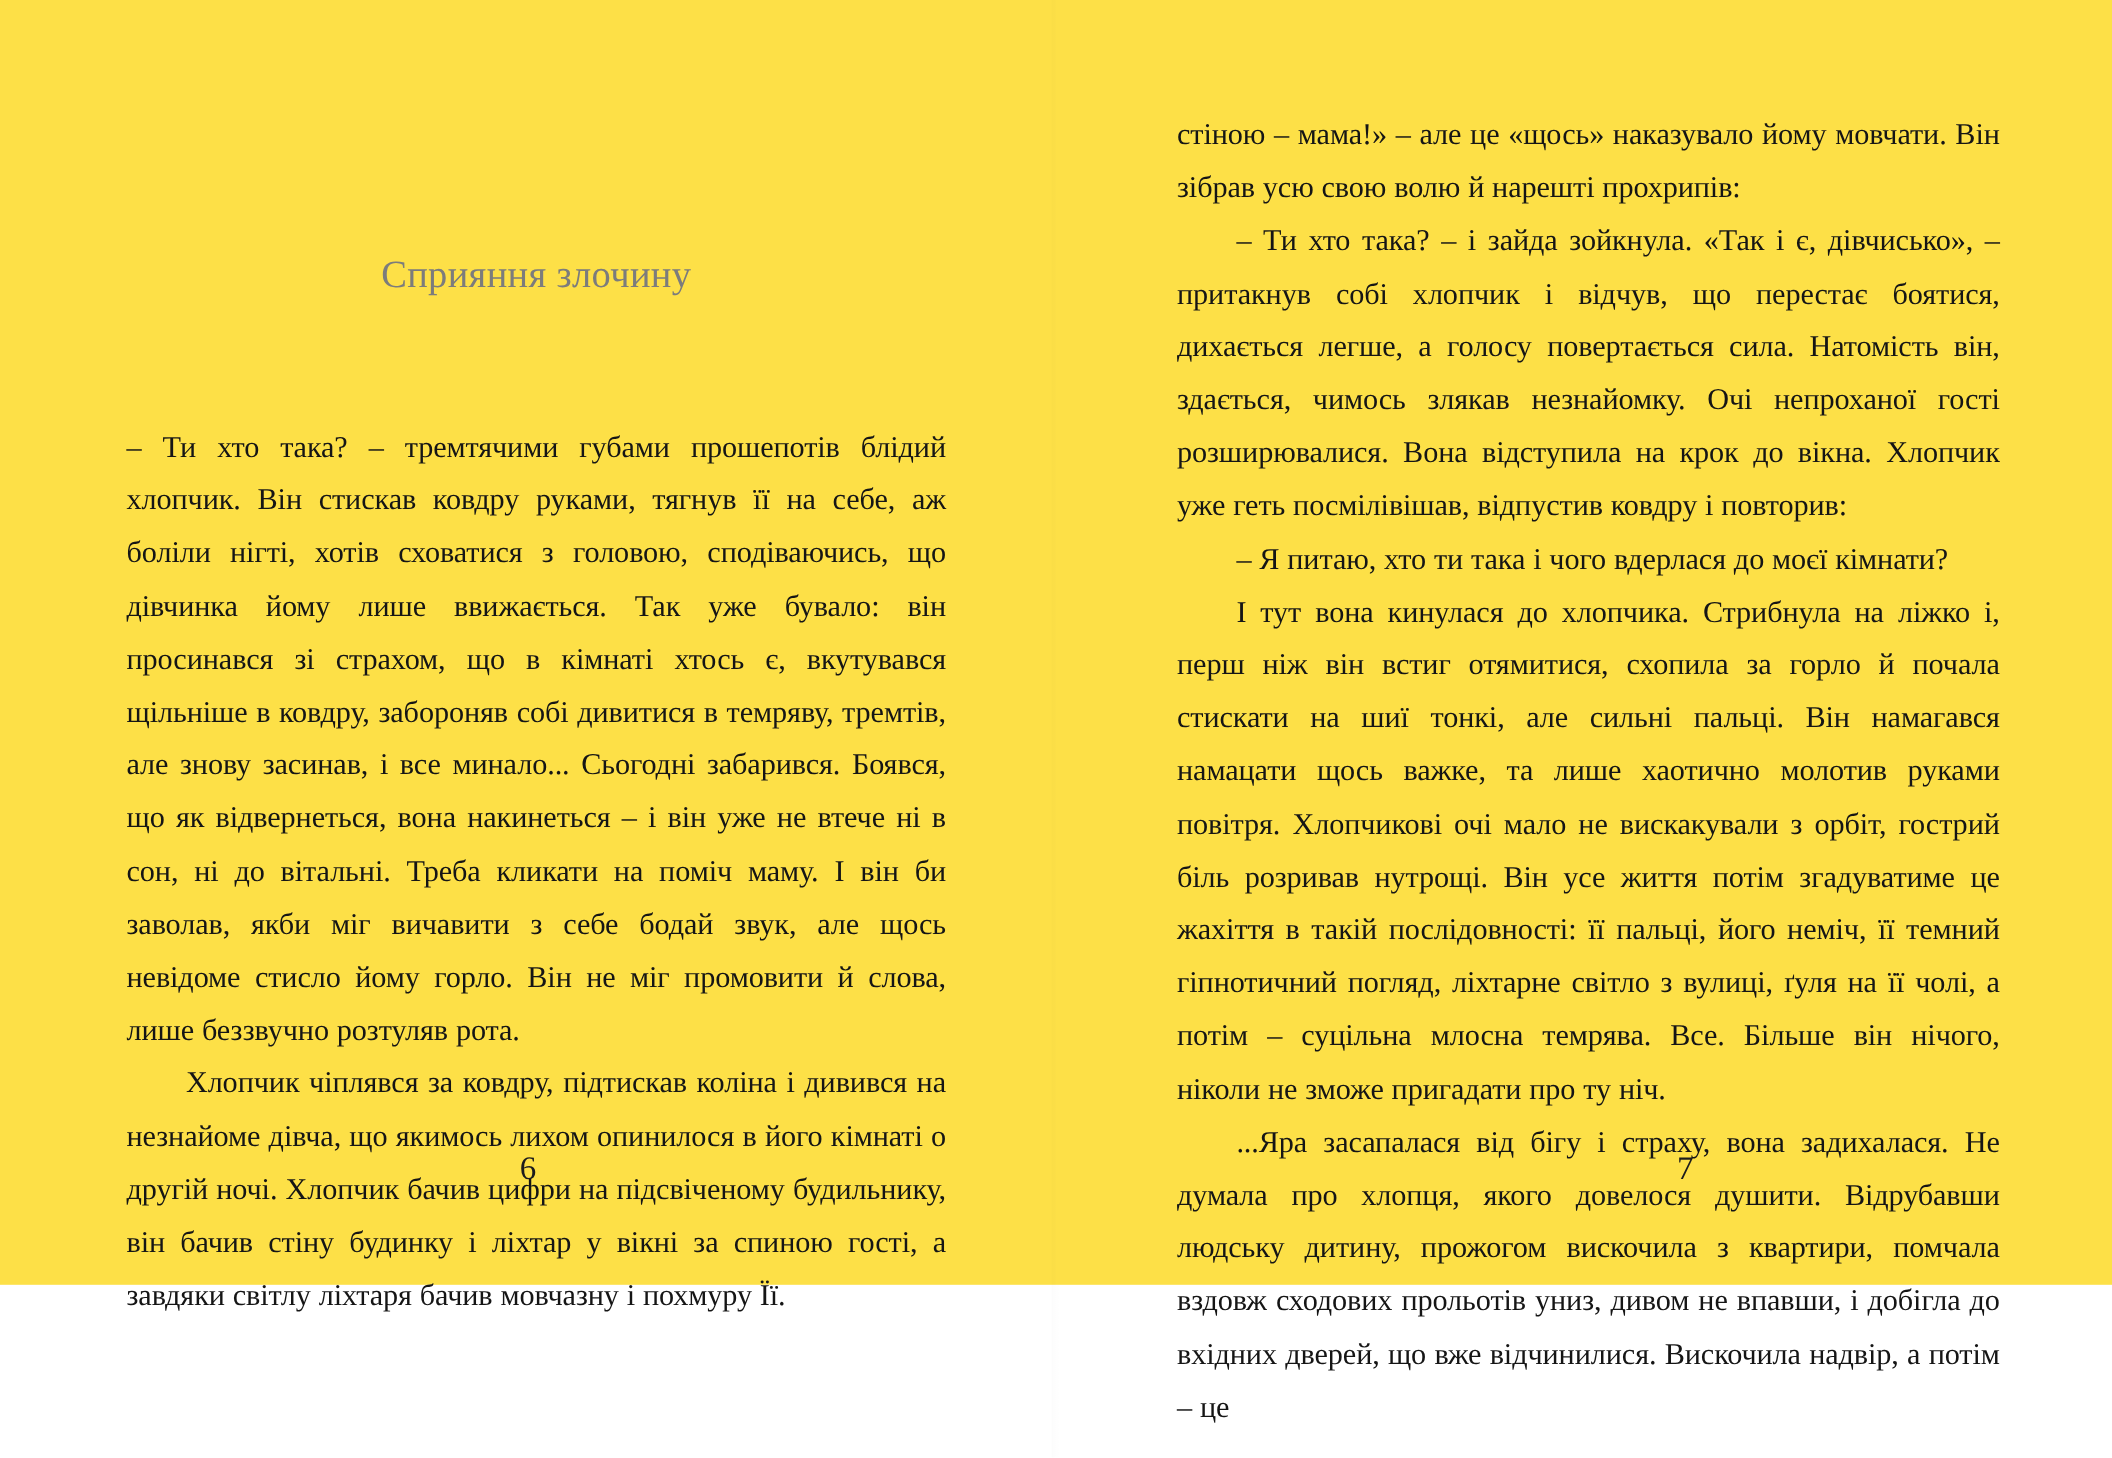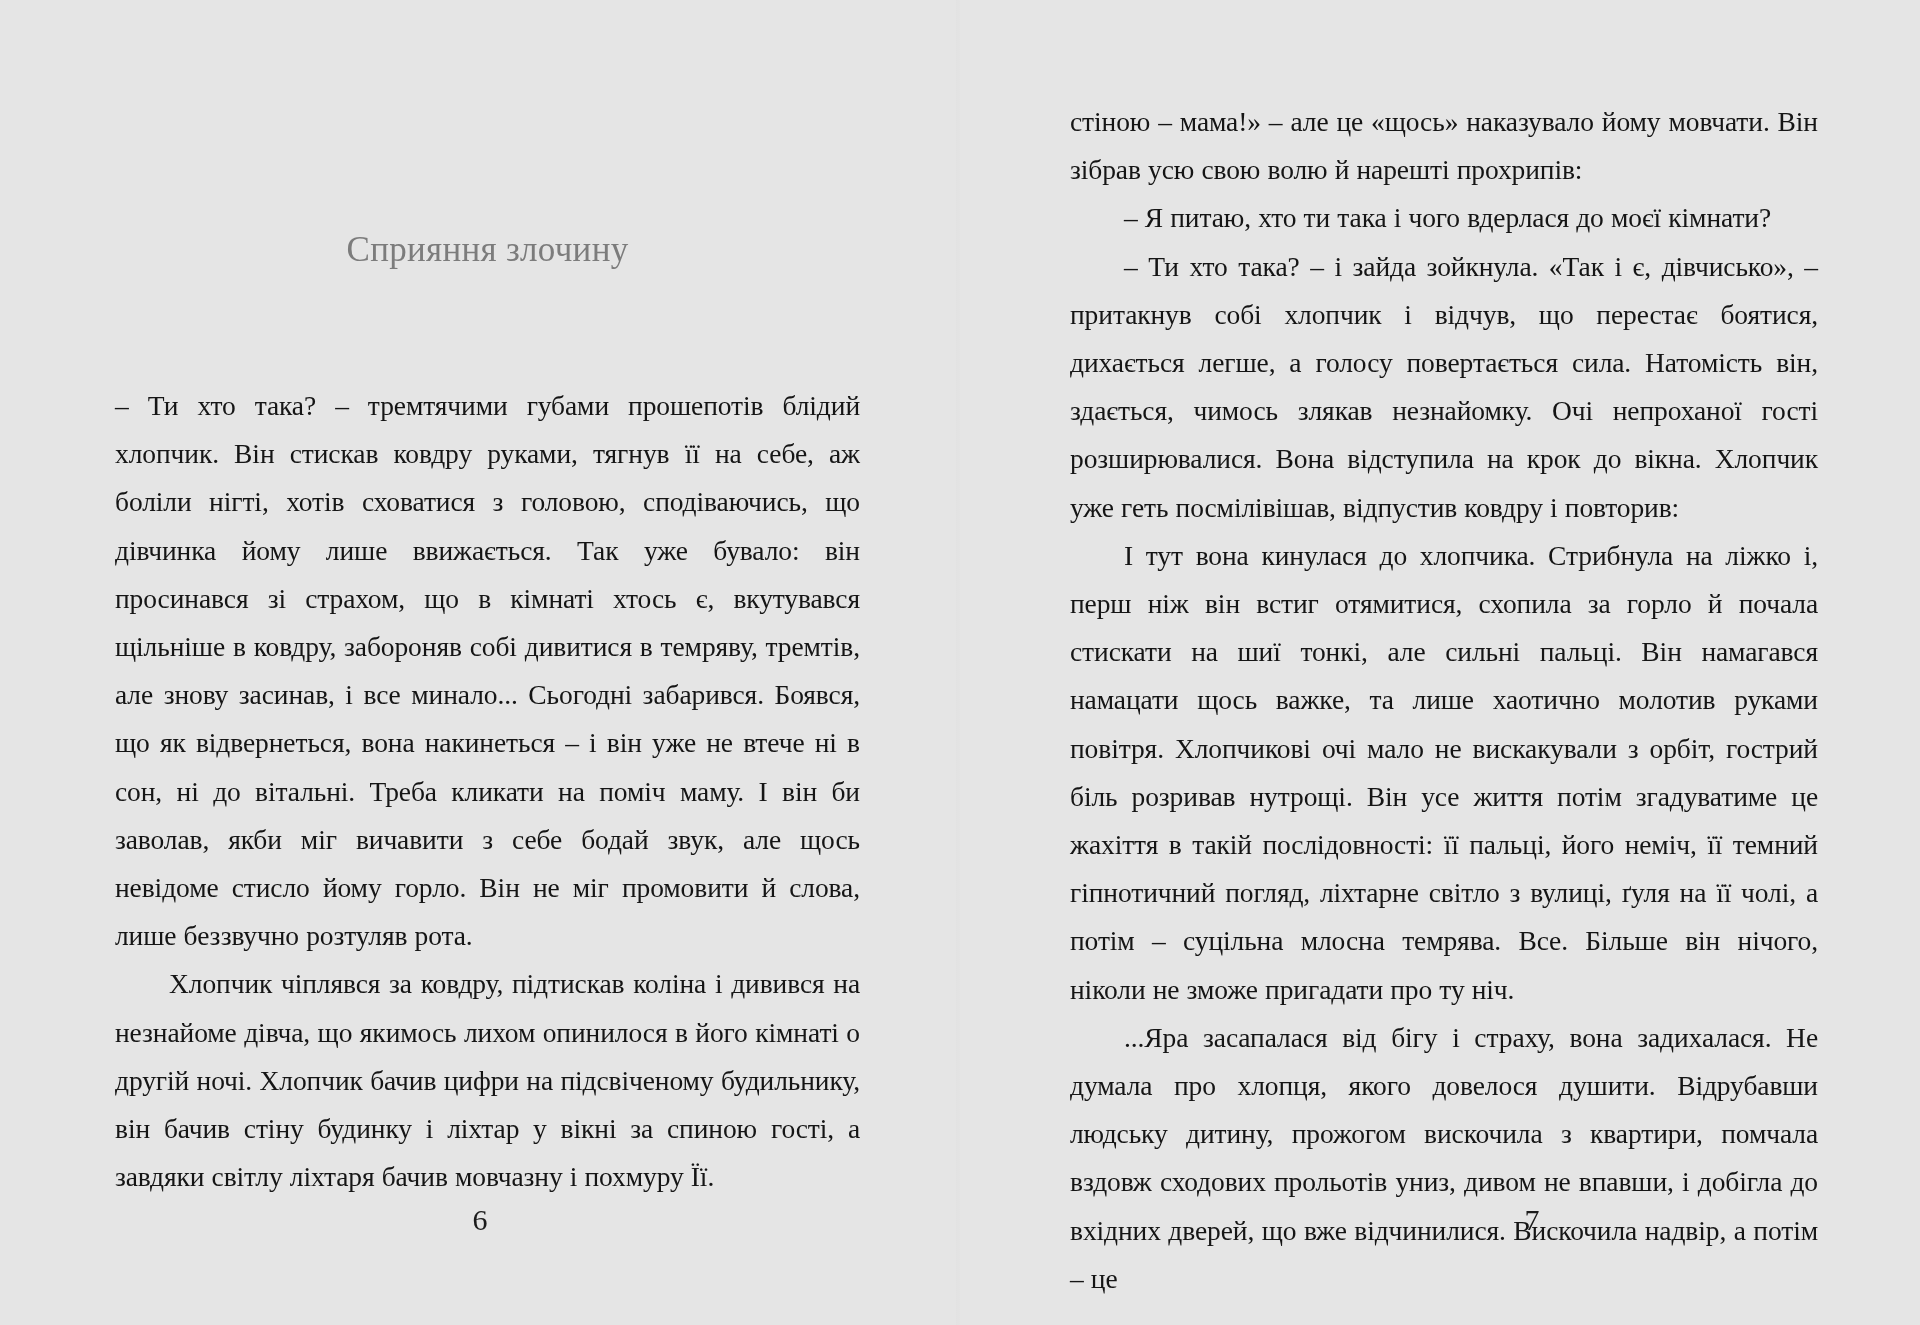--- a/index.html
+++ b/index.html
@@ -22,23 +22,23 @@
     height: 1325px;
     background: #ffffff;
     display: flex;
     box-sizing: border-box;
   }
 
   
   .page {
     position: relative;
     width: 960px;
-    height: 1325px;
+    height: 1168px;
     box-sizing: border-box;
-    background: #e5e5e5;
+    background: #fde047;
   }
 
   .page-left  { padding: 0 100px 0 115px; }
   .page-right { padding: 0 105px 0 110px; }
 
   
   .textblock {
     position: absolute;
     box-sizing: border-box;
     text-align: justify;
@@ -128,22 +128,22 @@
 
     <div class="folio">6</div>
   </div>
 
   <div class="gutter"></div>
 
   <div class="page page-right">
 
     <div class="textblock">
       <p class="noindent">стіною – мама!» – але це «щось» наказувало йому мовчати. Він зібрав усю свою волю й нарешті прохрипів:</p>
+      <p>– Ти хто така? – і зайда зойкнула. «Так і є, дівчисько», – притакнув собі хлопчик і відчув, що перестає боятися, дихається легше, а голосу повертається сила. Натомість він, здається, чимось злякав незнайомку. Очі непроханої гості розширювалися. Вона відступила на крок до вікна. Хлопчик уже геть посмілівішав, відпустив ковдру і повторив:</p>
       <p>– Я питаю, хто ти така і чого вдерлася до моєї кімнати?</p>
-      <p>– Ти хто така? – і зайда зойкнула. «Так і є, дівчисько», – притакнув собі хлопчик і відчув, що перестає боятися, дихається легше, а голосу повертається сила. Натомість він, здається, чимось злякав незнайомку. Очі непроханої гості розширювалися. Вона відступила на крок до вікна. Хлопчик уже геть посмілівішав, відпустив ковдру і повторив:</p>
       <p>І тут вона кинулася до хлопчика. Стрибнула на ліжко і, перш ніж він встиг отямитися, схопила за горло й почала стискати на шиї тонкі, але сильні пальці. Він намагався намацати щось важке, та лише хаотично молотив руками повітря. Хлопчикові очі мало не вискакували з орбіт, гострий біль розривав нутрощі. Він усе життя потім згадуватиме це жахіття в такій послідовності: її пальці, його неміч, її темний гіпнотичний погляд, ліхтарне світло з вулиці, ґуля на її чолі, а потім – суцільна млосна темрява. Все. Більше він нічого, ніколи не зможе пригадати про ту ніч.</p>
       <p>...Яра засапалася від бігу і страху, вона задихалася. Не думала про хлопця, якого довелося душити. Відрубавши людську дитину, прожогом вискочила з квартири, помчала вздовж сходових прольотів униз, дивом не впавши, і добігла до вхідних дверей, що вже відчинилися. Вискочила надвір, а потім – це</p>
     </div>
 
     <div class="folio">7</div>
   </div>
 
 </div>
 
 </body></html>

